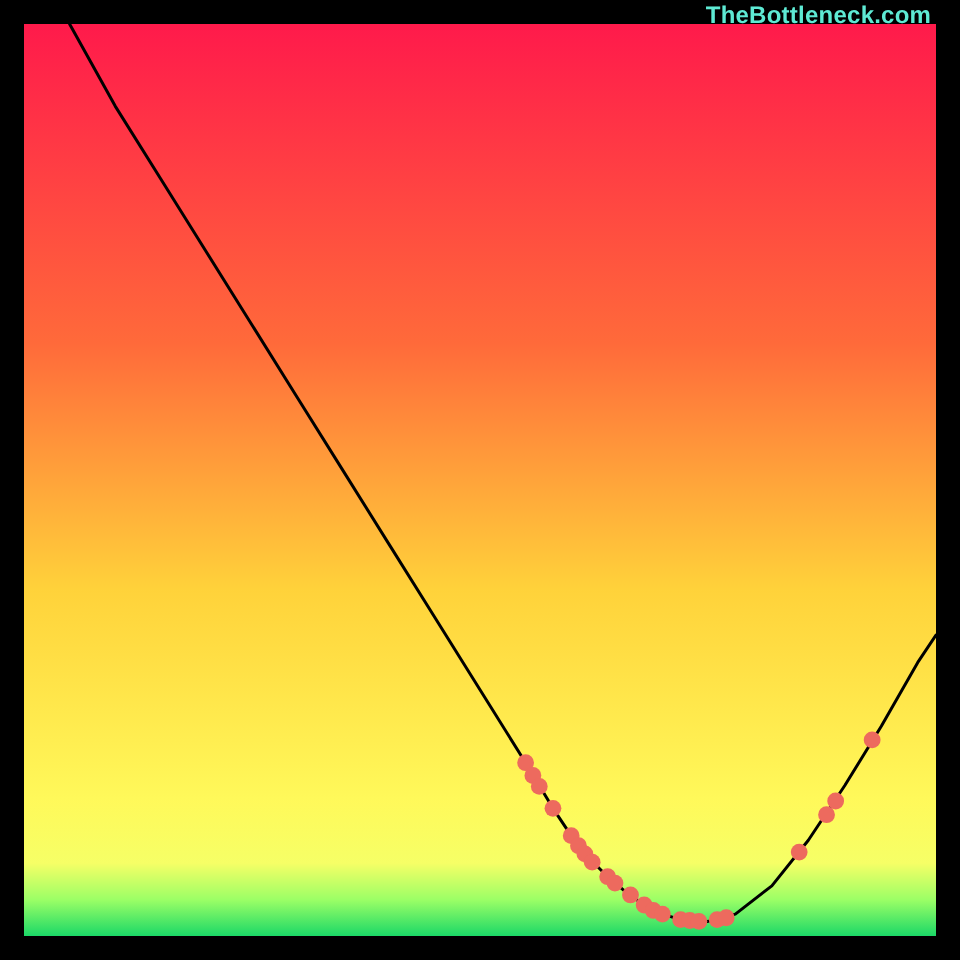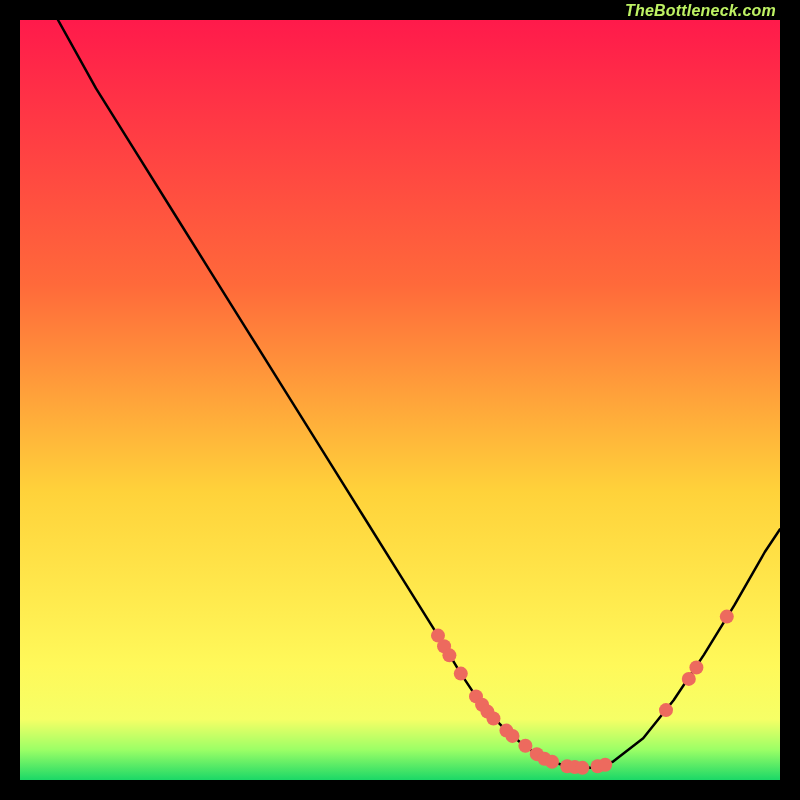--- a/index.html
+++ b/index.html
@@ -23,26 +23,25 @@
     position: absolute;
     left: 0;
     top: 0;
     width: 760px;
     height: 760px;
   }
   .watermark {
     position: absolute;
     top: 2px;
     right: 24px;
-    color: #bef264;
-    font-size: 16px;
+    color: #5eead4;
+    font-size: 20px;
     font-weight: 600;
     letter-spacing: 0.2px;
     user-select: none;
-    font-style: italic;
   }
   svg {
     display: block;
   }
 </style>
 </head>
 <body>
 
 <div class="watermark">TheBottleneck.com</div>
 

